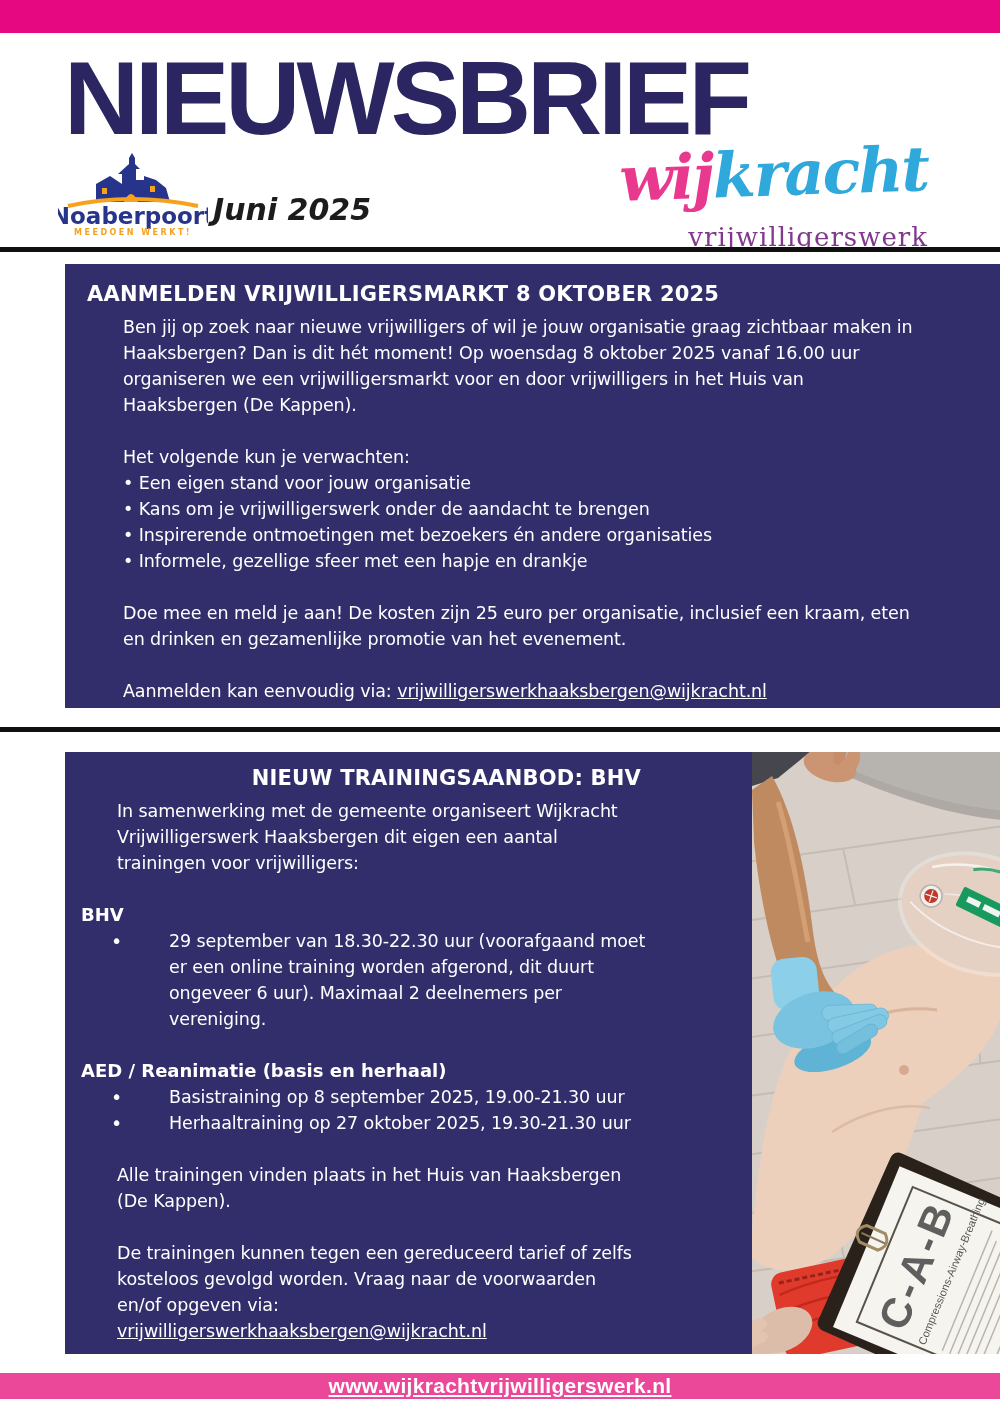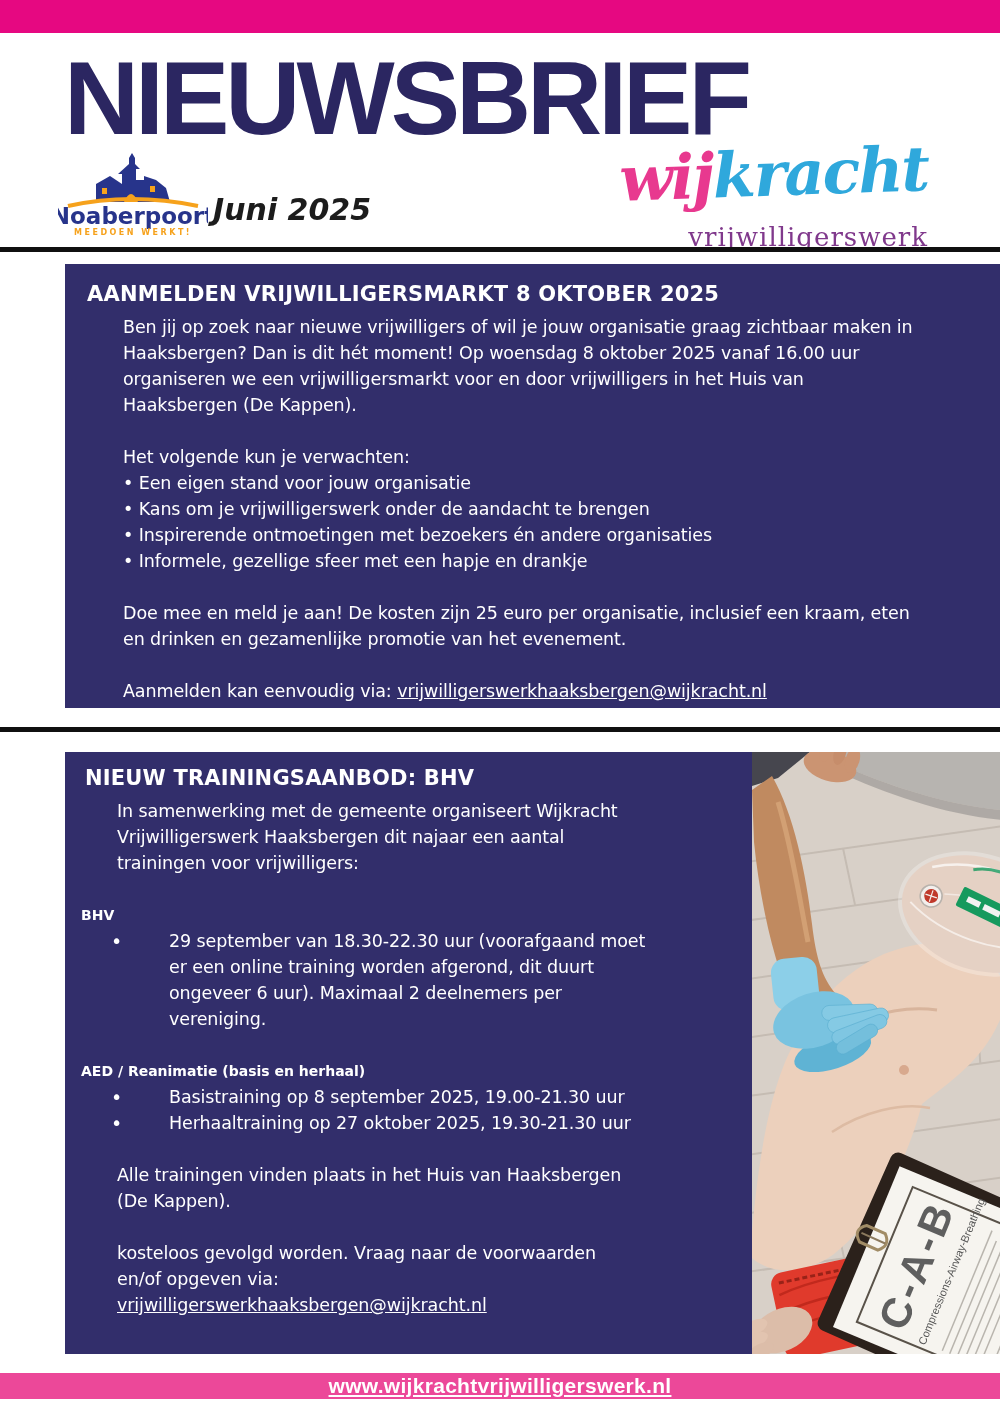--- a/index.html
+++ b/index.html
@@ -42,22 +42,22 @@
   .card-1{top:264px;height:444px;padding:16px 36px 0 22px;}
   .card-2{top:752px;height:602px;padding:0;}
   .card h2{
     margin:0 0 5px 0;font-size:21px;line-height:29px;font-weight:bold;letter-spacing:.2px;
   }
   .tline{font-size:17.5px;line-height:26px;white-space:nowrap;letter-spacing:-0.1px;margin-left:36px;}
   .gap{height:26px;}
   .dot-line::before{content:"• ";}
   a.mail{color:#ffffff;text-decoration:underline;}
   .card2-text{position:absolute;left:16px;top:12px;width:560px;}
-  .card2-text h2{padding-left:4px;}
-  .sub{font-weight:bold;font-size:14px;line-height:26px;}
+  .card2-text h2{padding-left:4px;text-align:right;}
+  .sub{font-weight:bold;font-size:18px;line-height:26px;}
   ul.round{list-style:none;margin:0;padding:0 0 0 30px;}
   ul.round li{position:relative;padding-left:22px;}
   ul.round li::before{
     content:"•";position:absolute;left:0;top:0;font-size:19px;line-height:26px;
   }
   
   .photo{position:absolute;right:0;top:0;width:305px;height:602px;}
   .photo svg{display:block;}
   
   .footer{
@@ -124,21 +124,21 @@
   </div>
 </section>
 
 <div class="rule rule-2"></div>
 
 <section class="card card-2">
   <div class="card2-text">
     <h2>NIEUW TRAININGSAANBOD: BHV</h2>
     <div>
       <div class="tline">In samenwerking met de gemeente organiseert Wijkracht</div>
-      <div class="tline">Vrijwilligerswerk Haaksbergen dit najaar een aantal</div>
+      <div class="tline">Vrijwilligerswerk Haaksbergen dit eigen een aantal</div>
       <div class="tline">trainingen voor vrijwilligers:</div>
     </div>
     <div class="gap"></div>
     <div class="sub">BHV</div>
     <ul class="round">
       <li>
         <div class="tline">29 september van 18.30-22.30 uur (voorafgaand moet</div>
         <div class="tline">er een online training worden afgerond, dit duurt</div>
         <div class="tline">ongeveer 6 uur). Maximaal 2 deelnemers per</div>
         <div class="tline">vereniging.</div>
@@ -154,20 +154,21 @@
           <div class="tline">Herhaaltraining op 27 oktober 2025, 19.30-21.30 uur</div>
         </li>
     </ul>
     <div class="gap"></div>
     <div>
       <div class="tline">Alle trainingen vinden plaats in het Huis van Haaksbergen</div>
       <div class="tline">(De Kappen).</div>
     </div>
     <div class="gap"></div>
     <div>
+      <div class="tline">De trainingen kunnen tegen een gereduceerd tarief of zelfs</div>
       <div class="tline">kosteloos gevolgd worden. Vraag naar de voorwaarden</div>
       <div class="tline">en/of opgeven via:</div>
       <div class="tline"><a class="mail" href="#">vrijwilligerswerkhaaksbergen@wijkracht.nl</a></div>
     </div>
   </div>
 
   <div class="photo">
     <svg width="305" height="602" viewBox="0 0 305 602">
 
       <rect x="0" y="0" width="305" height="602" fill="#d8d0c8"></rect>

